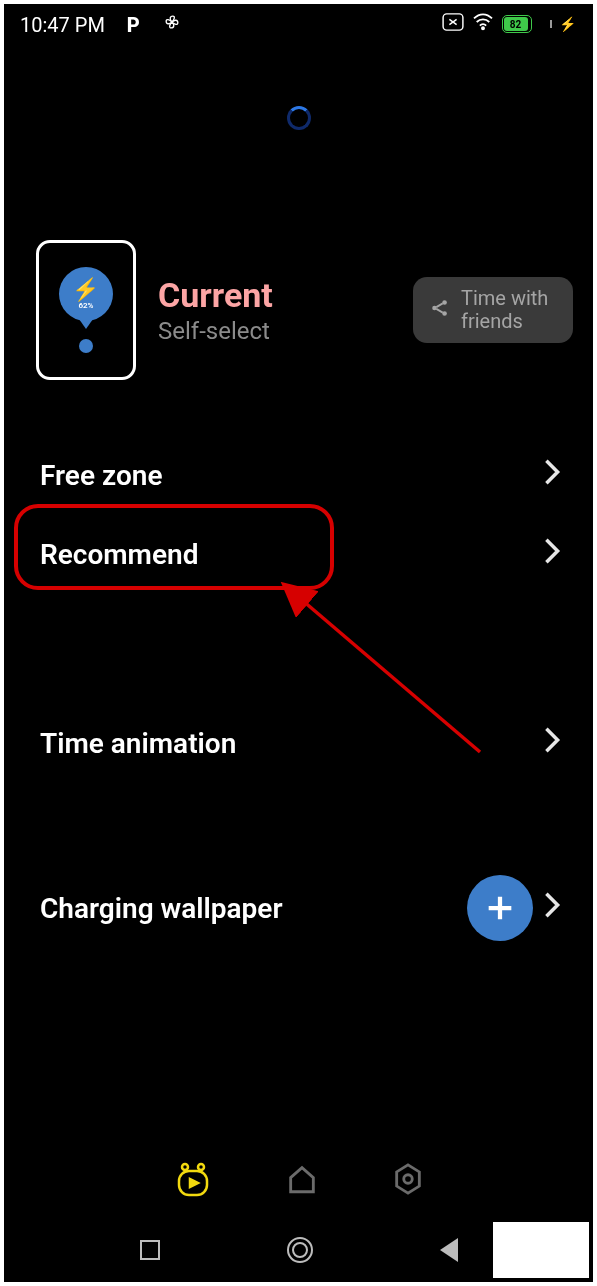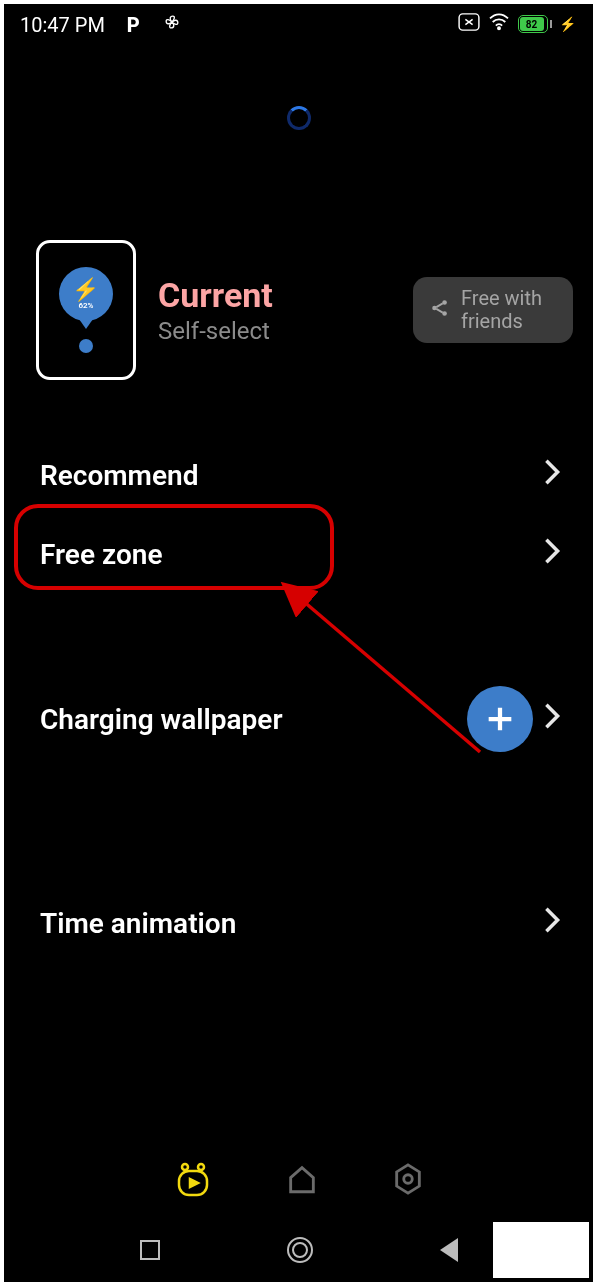--- a/index.html
+++ b/index.html
@@ -30,21 +30,21 @@
     justify-content: space-between;
     padding: 0 14px;
     color: #fff;
     font-size: 20px;
   }
   .status-left { display: flex; align-items: flex-end; gap: 22px; }
   .status-right { display: flex; align-items: center; gap: 8px; }
   .batt {
     display: inline-flex;
     align-items: center;
-    gap: 2px;
+    gap: 18px;
   }
   .batt-body {
     border: 1.5px solid #3fc94a;
     border-radius: 5px;
     width: 30px; height: 18px;
     position: relative;
   }
   .batt-fill {
     position: absolute; left: 1px; top: 1px; bottom: 1px;
     width: 24px; background: #3fc94a; border-radius: 3px;
@@ -262,63 +262,63 @@
     </div>
     <div class="share-btn">
       <span>
         <svg width="22" height="22" viewBox="0 0 24 24" fill="#a5a5a5">
           <circle cx="6" cy="12" r="2.5"></circle>
           <circle cx="17" cy="6" r="2.5"></circle>
           <circle cx="17" cy="18" r="2.5"></circle>
           <path d="M8 11 L15 7 M8 13 L15 17" stroke="#a5a5a5" stroke-width="2"></path>
         </svg>
       </span>
-      <span>Free with friends</span>
+      <span>Time with friends</span>
     </div>
   </div>
 
   <div class="menu">
+    <div class="menu-item">
+      <span>Free zone</span>
+      <span class="chev">
+        <svg width="18" height="28" viewBox="0 0 12 20" stroke="#fff" stroke-width="2.5" fill="none">
+            <path d="M2 2 L10 10 L2 18"></path>
+          </svg>
+      </span>
+    </div>
     <div class="menu-item">
       <span>Recommend</span>
       <span class="chev">
         <svg width="18" height="28" viewBox="0 0 12 20" stroke="#fff" stroke-width="2.5" fill="none">
             <path d="M2 2 L10 10 L2 18"></path>
           </svg>
       </span>
     </div>
-    <div class="menu-item">
-      <span>Free zone</span>
+    <div class="menu-item spaced">
+      <span>Time animation</span>
       <span class="chev">
         <svg width="18" height="28" viewBox="0 0 12 20" stroke="#fff" stroke-width="2.5" fill="none">
             <path d="M2 2 L10 10 L2 18"></path>
           </svg>
       </span>
     </div>
     <div class="menu-item wallpaper">
       <span>Charging wallpaper</span>
       <div class="wallpaper-row">
         <div class="plus-big">
           <svg width="34" height="34" viewBox="0 0 24 24" stroke="#fff" stroke-width="3">
               <path d="M12 4 V20 M4 12 H20"></path>
             </svg>
         </div>
         <span class="chev">
           <svg width="18" height="28" viewBox="0 0 12 20" stroke="#fff" stroke-width="2.5" fill="none">
               <path d="M2 2 L10 10 L2 18"></path>
             </svg>
         </span>
       </div>
-    </div>
-    <div class="menu-item spaced">
-      <span>Time animation</span>
-      <span class="chev">
-        <svg width="18" height="28" viewBox="0 0 12 20" stroke="#fff" stroke-width="2.5" fill="none">
-            <path d="M2 2 L10 10 L2 18"></path>
-          </svg>
-      </span>
     </div>
   </div>
 
   <div class="tab-bar">
     <span>
       <svg width="40" height="40" viewBox="0 0 40 40" stroke="#f2d90f" stroke-width="2.5" fill="none">
         <circle cx="12" cy="8" r="3"></circle>
         <circle cx="28" cy="8" r="3"></circle>
         <rect x="6" y="12" width="28" height="24" rx="10"></rect>
         <polygon points="17,20 17,28 25,24" fill="#f2d90f"></polygon>

